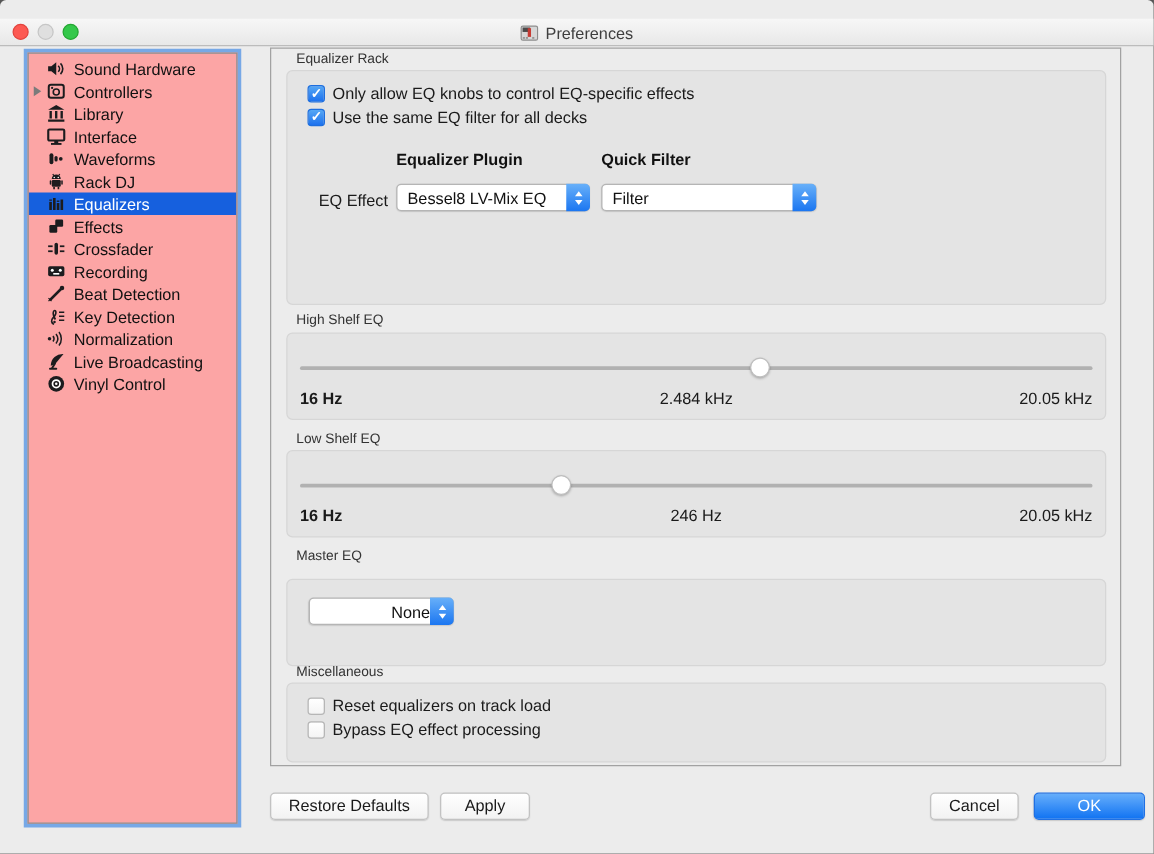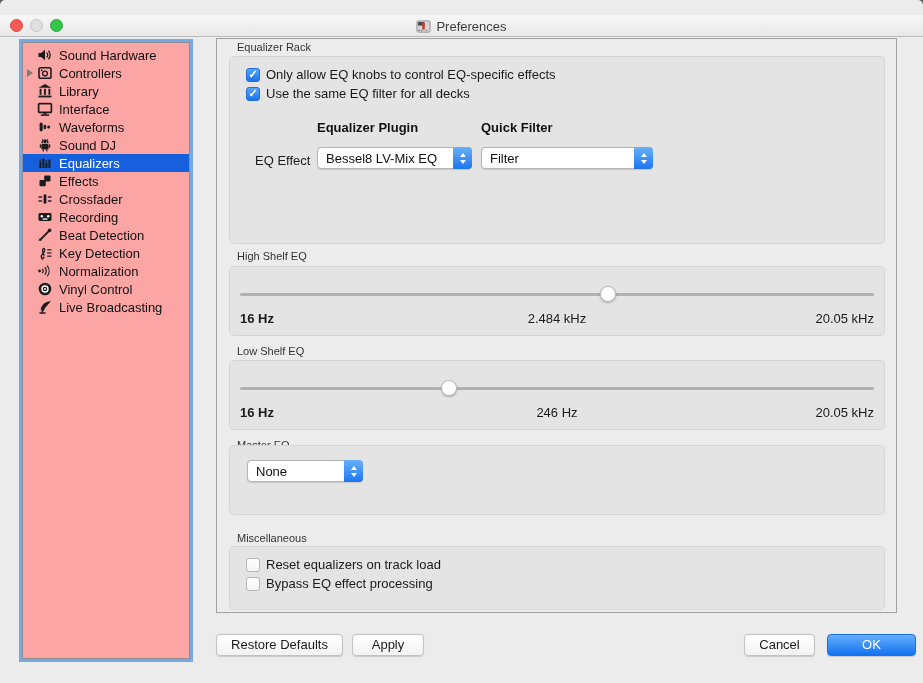--- a/index.html
+++ b/index.html
@@ -55,21 +55,21 @@
   }
   .group-label { position:absolute; left:20px; font-size:11px; color:#333; }
   .gbox {
     position:absolute; left:12px; width:656px;
     background:#e4e4e4; border:1px solid #d6d6d6; border-radius:5px;
   }
   #box-rack  { top:17px;  height:188px; }
   #lbl-rack  { top:2px; }
   #lbl-high  { top:211px; } #box-high { top:227px; height:70px; }
   #lbl-low   { top:306px; } #box-low  { top:321px; height:70px; }
-  #lbl-master{ top:400px; } #box-master{ top:406px; height:70px; }
+  #lbl-master{ top:400px; } #box-master{ top:424px; height:70px;text-align:right; }
   #lbl-misc  { top:493px; } #box-misc { top:507px; height:64px; }
 
   
   .cb-group { position:absolute; left:16px; top:8px; }
   .cbrow { display:flex; align-items:center; height:19px; font-size:13px; color:#1a1a1a; }
   .cb {
     width:14px; height:14px; margin-right:6px; flex:0 0 14px;
     border:1px solid #b6b6b6; border-radius:3px;
     background:linear-gradient(#ffffff,#f4f4f4);
     position:relative;
@@ -242,21 +242,21 @@
             <line x1="10.8" y1="2.2" x2="9.8" y2="3.6" stroke="#1c1c1e" stroke-width="1"></line>
             <circle cx="6.4" cy="5" r=".6" fill="#fff"></circle>
             <circle cx="9.6" cy="5" r=".6" fill="#fff"></circle>
             <rect x="4.4" y="7" width="7.2" height="5.4" rx="1" fill="#1c1c1e"></rect>
             <rect x="2.8" y="7.2" width="1.2" height="3.6" rx=".6" fill="#1c1c1e"></rect>
             <rect x="12" y="7.2" width="1.2" height="3.6" rx=".6" fill="#1c1c1e"></rect>
             <rect x="5.6" y="12.6" width="1.3" height="1.8" fill="#1c1c1e"></rect>
             <rect x="9.1" y="12.6" width="1.3" height="1.8" fill="#1c1c1e"></rect>
           </svg>
         </span>
-    <span class="si-label">Sound DJ</span>
+    <span class="si-label">Rack DJ</span>
   </div>
 
   <div class="side-item selected">
     <span class="disc"></span>
     <span class="icon si-icon">
           <svg width="16" height="16" viewBox="0 0 16 16" xmlns="http://www.w3.org/2000/svg">
             <rect x="2.4" y="6.5" width="2.1" height="6.5" fill="#1c1c1e"></rect>
             <rect x="2.4" y="4.6" width="2.1" height="1" fill="#1c1c1e"></rect>
             <rect x="5.4" y="3.4" width="2.1" height="9.6" fill="#1c1c1e"></rect>
             <rect x="8.4" y="7.4" width="2.1" height="5.6" fill="#1c1c1e"></rect>
@@ -341,38 +341,38 @@
             <path fill="none" stroke="#1c1c1e" stroke-width="1.2" d="M10.2 2.6a8.8 8.8 0 0 1 0 10.8"></path>
           </svg>
         </span>
     <span class="si-label">Normalization</span>
   </div>
 
   <div class="side-item">
     <span class="disc"></span>
     <span class="icon si-icon">
           <svg width="16" height="16" viewBox="0 0 16 16" xmlns="http://www.w3.org/2000/svg">
+            <path fill="#1c1c1e" d="M13.8 2.2A9.5 9.5 0 0 0 3.6 11.6l3.2-1z"></path>
+            <line x1="7.2" y1="9.4" x2="4.6" y2="13.6" stroke="#1c1c1e" stroke-width="1.6"></line>
+            <rect x="2.2" y="13.2" width="6.6" height="1.6" rx=".8" fill="#1c1c1e"></rect>
+          </svg>
+        </span>
+    <span class="si-label">Live Broadcasting</span>
+  </div>
+
+  <div class="side-item">
+    <span class="disc"></span>
+    <span class="icon si-icon">
+          <svg width="16" height="16" viewBox="0 0 16 16" xmlns="http://www.w3.org/2000/svg">
             <circle cx="8" cy="8" r="6.3" fill="#1c1c1e"></circle>
             <circle cx="8" cy="8" r="3" fill="none" stroke="#fff" stroke-width="1.4"></circle>
             <circle cx="8" cy="8" r="1" fill="#fff"></circle>
           </svg>
         </span>
     <span class="si-label">Vinyl Control</span>
-  </div>
-
-  <div class="side-item">
-    <span class="disc"></span>
-    <span class="icon si-icon">
-          <svg width="16" height="16" viewBox="0 0 16 16" xmlns="http://www.w3.org/2000/svg">
-            <path fill="#1c1c1e" d="M13.8 2.2A9.5 9.5 0 0 0 3.6 11.6l3.2-1z"></path>
-            <line x1="7.2" y1="9.4" x2="4.6" y2="13.6" stroke="#1c1c1e" stroke-width="1.6"></line>
-            <rect x="2.2" y="13.2" width="6.6" height="1.6" rx=".8" fill="#1c1c1e"></rect>
-          </svg>
-        </span>
-    <span class="si-label">Live Broadcasting</span>
   </div>
 </div>
 
   <div class="frame">
 
     <div class="group-label" id="lbl-rack">Equalizer Rack</div>
     <div class="gbox" id="box-rack">
       <div class="cb-group">
   <label class="cbrow">
     <span class="cb checked"></span>

